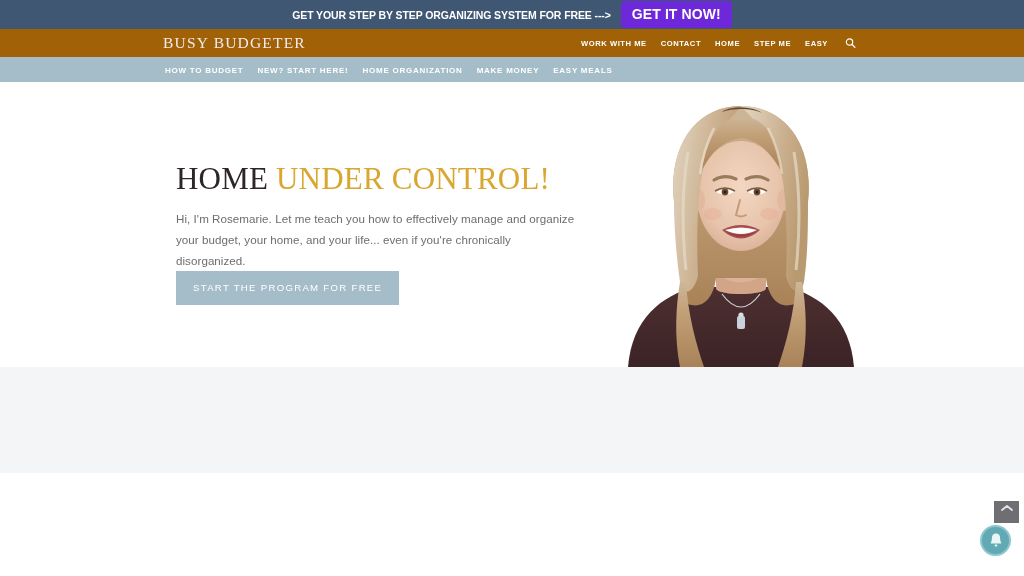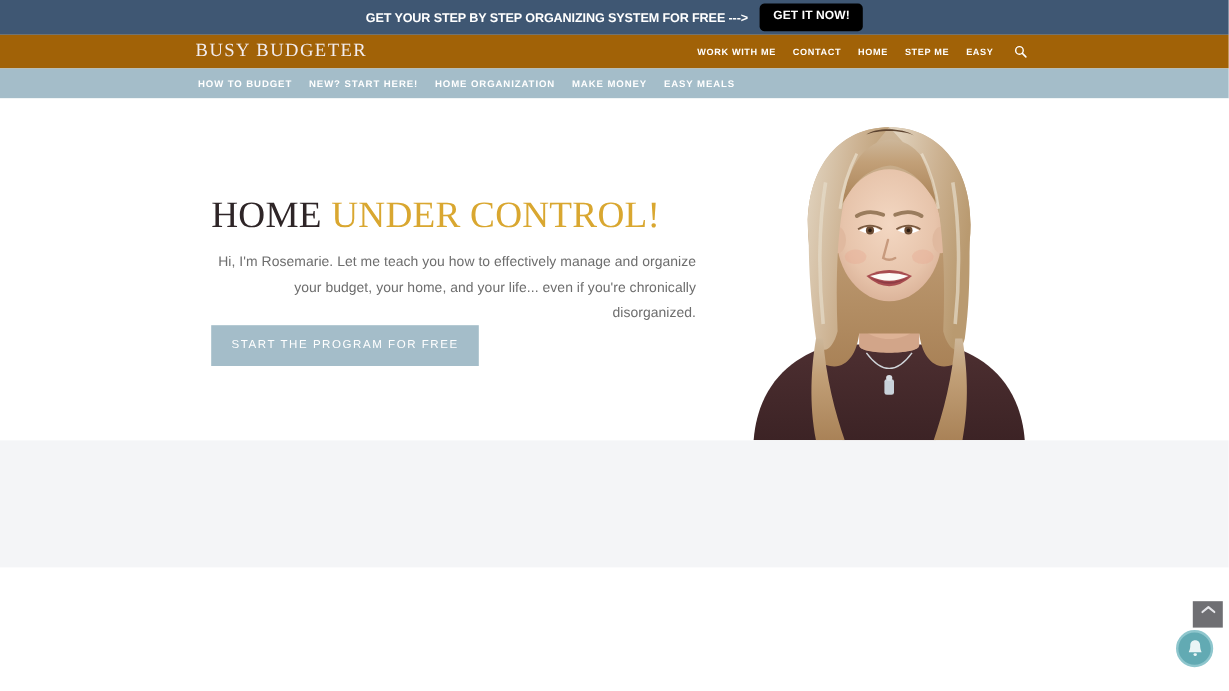--- a/index.html
+++ b/index.html
@@ -17,22 +17,22 @@
     background:#3f5773;
     display:flex; align-items:center; justify-content:center;
   }
   .promo-text {
     color:#ffffff; font-size:10.5px; font-weight:700;
     letter-spacing:-0.1px; white-space:nowrap;
     font-family:"Liberation Sans", sans-serif;
   }
   .promo-btn {
     margin-left:10px;
-    background:#000000; color:#ffffff;
-    font-size:10px; font-weight:700; letter-spacing:0.1px;
+    background:#6d28d9; color:#ffffff;
+    font-size:14px; font-weight:700; letter-spacing:0.1px;
     padding:6px 11px 7px 11px; border:none; border-radius:4px;
     white-space:nowrap; cursor:pointer; line-height:1;
     font-family:"Liberation Sans", sans-serif;
   }
 
   
   .header-bar {
     position:absolute; left:0; top:29px; width:1024px; height:28px;
     background:#a16207;
   }
@@ -80,21 +80,20 @@
   .hero-title {
     font-family:"Liberation Serif", serif;
     font-size:31px; line-height:35px; letter-spacing:0.2px;
     color:#2e2527; font-weight:400;
   }
   .hero-title .accent { color:#d9a730; }
   .hero-sub {
     margin-top:12px; width:404px;
     color:#6d6d6d; font-size:11.6px; line-height:21px;
     letter-spacing:0.05px;
-    text-align:right;
   }
   .hero-cta {
     display:inline-block; 
     background:#a4bdc9; color:#ffffff;
     font-size:9.6px; font-weight:400; letter-spacing:1.3px;
     padding:12px 17px; border:none; cursor:pointer;
     white-space:nowrap; line-height:1;
     font-family:"Liberation Sans", sans-serif;
   }
 

